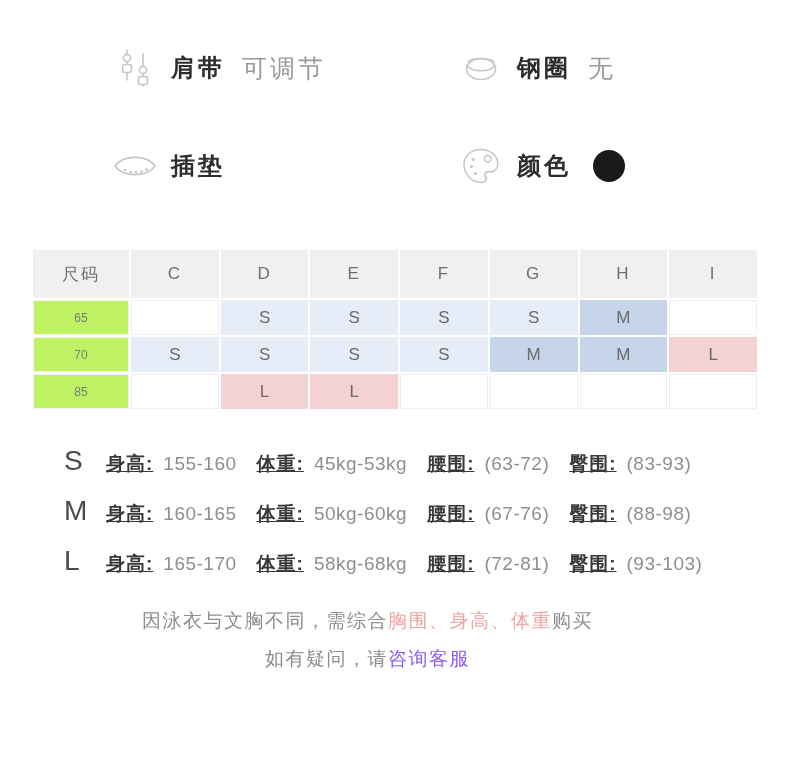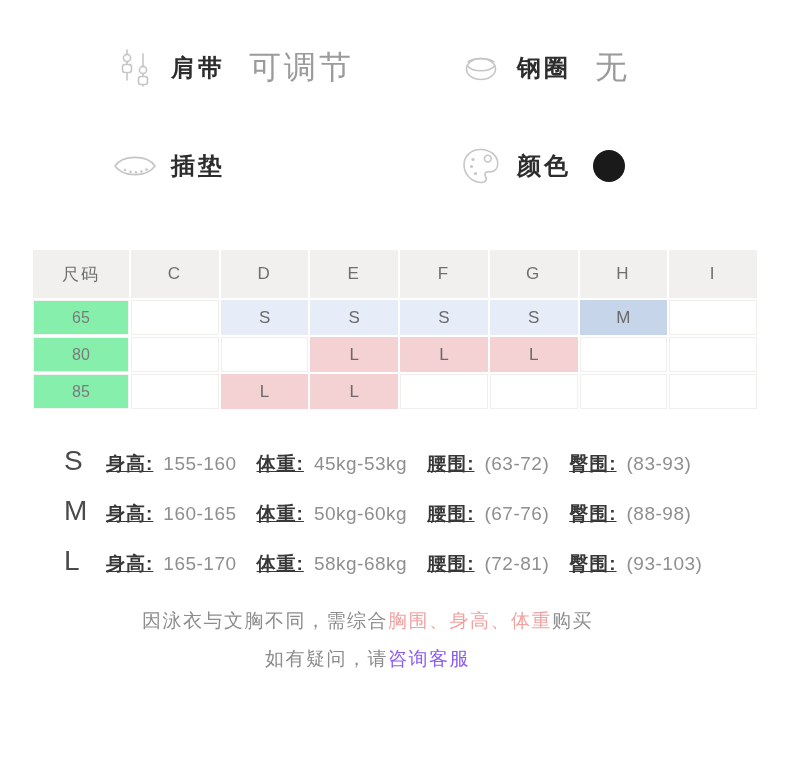--- a/index.html
+++ b/index.html
@@ -14,36 +14,36 @@
   .features{
     padding:44px 0 0 112px;
     display:grid;
     grid-template-columns:346px 1fr;
     row-gap:50px;
   }
   .feature{display:flex;align-items:center;height:48px;}
   .feature .icon{width:46px;height:46px;flex:none;display:flex;align-items:center;justify-content:center;margin-right:13px;}
   .feature svg{stroke:#c6c6c6;fill:none;stroke-width:1.6;stroke-linecap:round;stroke-linejoin:round;}
   .feature .label{font-size:24px;font-weight:bold;color:#2d2d2d;letter-spacing:3px;white-space:nowrap;}
-  .feature .value{font-size:32px;color:#9b9b9b;margin-left:24px;letter-spacing:3px;white-space:nowrap;}
+  .feature .value{font-size:25px;color:#9b9b9b;margin-left:17px;letter-spacing:3px;white-space:nowrap;}
   .swatch{width:32px;height:32px;border-radius:50%;margin-left:22px;background:#1a1a1a;}
 
   
   .table-wrap{margin:58px 31px 0 31px;}
   table{border-collapse:separate;border-spacing:2px;width:728px;table-layout:fixed;}
   th{
     height:44px;background:#f1f0ee;font-weight:normal;
     color:#6f6f6f;font-size:17px;letter-spacing:2px;
     border:1px solid #f1f0ee;
   }
   td{
     height:31px;text-align:center;font-size:17px;color:#6a6a6a;
     border:1px solid transparent;background:#fff;
   }
-  td.row-label{background:#86efac;color:#7b7b7b;border-color:#f4f3f1;font-size:16px;}
+  td.row-label{background:#bef264;color:#7b7b7b;border-color:#f4f3f1;font-size:12px;}
   td.blank{border-color:#f1efec;}
 
   
   .specs{margin:34px 0 0 64px;}
   .spec-row{display:flex;align-items:baseline;margin-bottom:20px;height:30px;white-space:nowrap;}
   .spec-letter{font-size:28px;color:#4a4a4a;width:30px;flex:none;}
   .spec-label{font-size:19px;color:#383838;font-weight:bold;margin-left:20px;letter-spacing:1px;text-decoration:underline;}
   .spec-label.first{margin-left:12px;}
   .spec-value{font-size:19px;color:#8f8f8f;margin-left:10px;letter-spacing:0.5px;}
 
@@ -147,28 +147,28 @@
           <td class="row-label">65</td>
           <td class="body-cell blank"></td>
           <td class="body-cell" style="background: rgb(230, 237, 248);">S</td>
           <td class="body-cell" style="background: rgb(230, 237, 248);">S</td>
           <td class="body-cell" style="background: rgb(230, 237, 248);">S</td>
           <td class="body-cell" style="background: rgb(230, 237, 248);">S</td>
           <td class="body-cell" style="background: rgb(198, 213, 234);">M</td>
           <td class="body-cell blank"></td>
         </tr>
         <tr>
-          <td class="row-label">80</td>
-          <td class="body-cell blank"></td>
-          <td class="body-cell blank"></td>
+          <td class="row-label">70</td>
+          <td class="body-cell" style="background: rgb(230, 237, 248);">S</td>
+          <td class="body-cell" style="background: rgb(230, 237, 248);">S</td>
+          <td class="body-cell" style="background: rgb(230, 237, 248);">S</td>
+          <td class="body-cell" style="background: rgb(230, 237, 248);">S</td>
+          <td class="body-cell" style="background: rgb(198, 213, 234);">M</td>
+          <td class="body-cell" style="background: rgb(198, 213, 234);">M</td>
           <td class="body-cell" style="background: rgb(244, 209, 211);">L</td>
-          <td class="body-cell" style="background: rgb(244, 209, 211);">L</td>
-          <td class="body-cell" style="background: rgb(244, 209, 211);">L</td>
-          <td class="body-cell blank"></td>
-          <td class="body-cell blank"></td>
         </tr>
         <tr>
           <td class="row-label">85</td>
           <td class="body-cell blank"></td>
           <td class="body-cell" style="background: rgb(244, 209, 211);">L</td>
           <td class="body-cell" style="background: rgb(244, 209, 211);">L</td>
           <td class="body-cell blank"></td>
           <td class="body-cell blank"></td>
           <td class="body-cell blank"></td>
           <td class="body-cell blank"></td>

